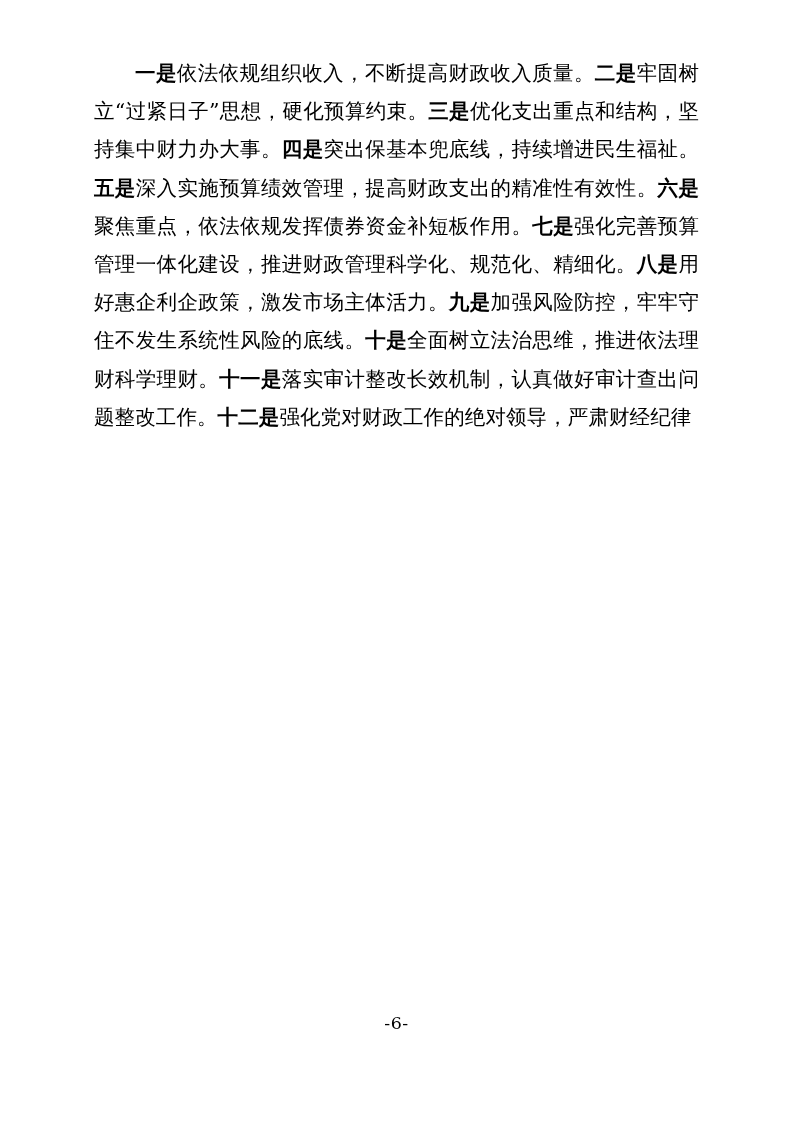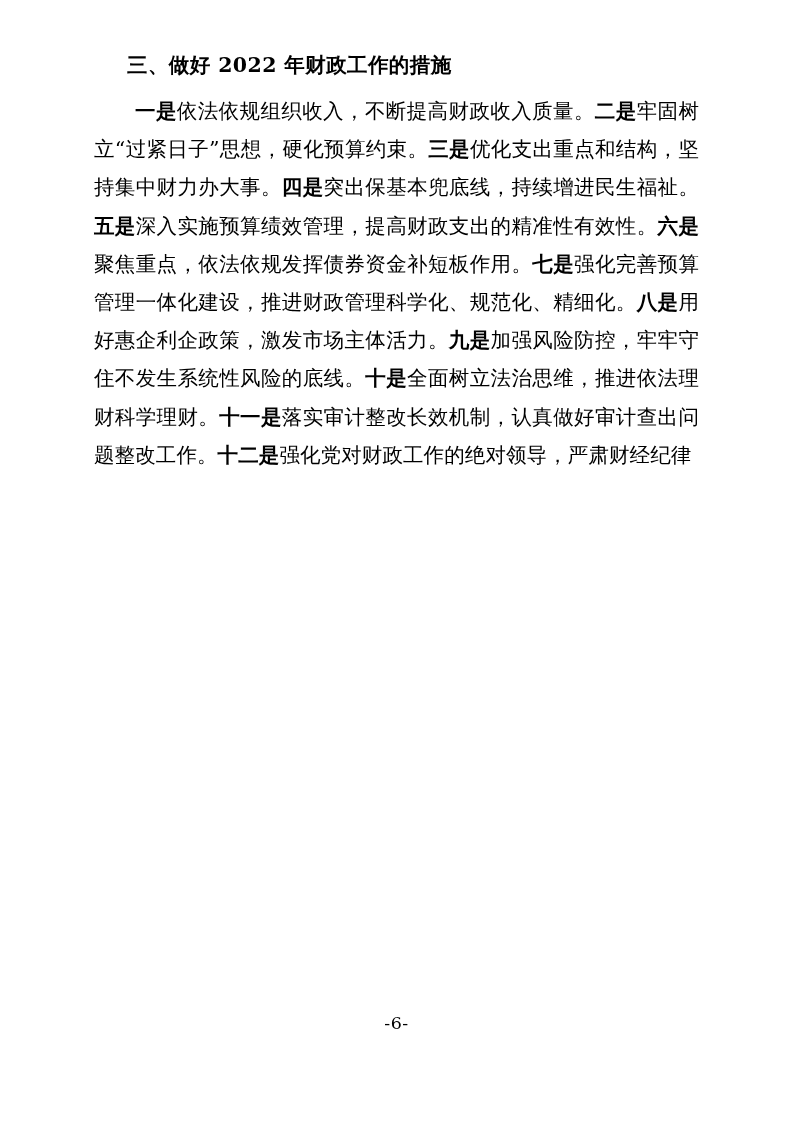--- a/index.html
+++ b/index.html
@@ -57,17 +57,16 @@
     font-size: 17.5px;
     font-family: "DejaVu Serif", "Liberation Serif", serif;
     letter-spacing: 0.5px;
   }
 </style>
 </head>
 <body>
 
 <div class="page">
   <div class="doc-body">
-    <h3 class="heading">三、做好 2022 年财政工作的措施</h3>
     <p class="para"><b>一是</b><span>依法依规组织收入，不断提高财政收入质量。</span><b>二是</b><span>牢固树立“过紧日子”思想，硬化预算约束。</span><b>三是</b><span>优化支出重点和结构，坚持集中财力办大事。</span><b>四是</b><span>突出保基本兜底线，持续增进民生福祉。</span><b>五是</b><span>深入实施预算绩效管理，提高财政支出的精准性有效性。</span><b>六是</b><span>聚焦重点，依法依规发挥债券资金补短板作用。</span><b>七是</b><span>强化完善预算管理一体化建设，推进财政管理科学化、规范化、精细化。</span><b>八是</b><span>用好惠企利企政策，激发市场主体活力。</span><b>九是</b><span>加强风险防控，牢牢守住不发生系统性风险的底线。</span><b>十是</b><span>全面树立法治思维，推进依法理财科学理财。</span><b>十一是</b><span>落实审计整改长效机制，认真做好审计查出问题整改工作。</span><b>十二是</b><span>强化党对财政工作的绝对领导，严肃财经纪律</span></p>
   </div>
   <div class="page-number">-6-</div>
 </div>
 
 </body></html>

